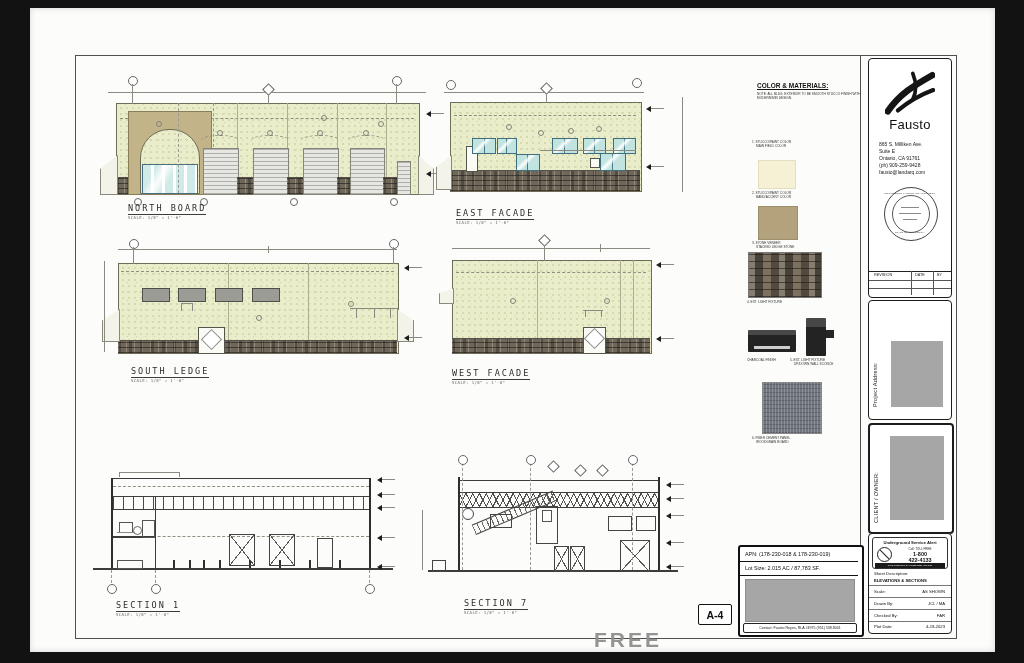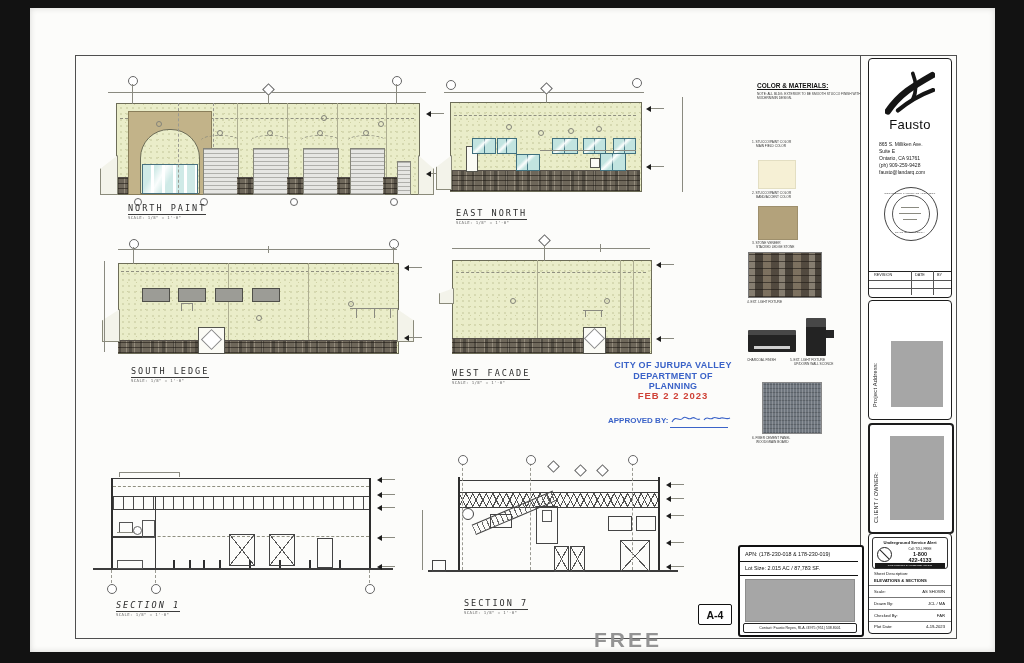--- a/index.html
+++ b/index.html
@@ -125,21 +125,21 @@
     <div class="a hl2" style="left:280px;top:-19px;width:1px;height:20px;"></div>
     <div class="a dia" style="left:148px;top:-18px;width:7px;height:7px;"></div>
     <div class="a hl2" style="left:152px;top:-9px;width:1px;height:10px;"></div>
     <div class="a bub" style="left:18px;top:95px;width:6px;height:6px;"></div>
     <div class="a bub" style="left:84px;top:95px;width:6px;height:6px;"></div>
     <div class="a bub" style="left:174px;top:95px;width:6px;height:6px;"></div>
     <div class="a bub" style="left:274px;top:95px;width:6px;height:6px;"></div>
     <div class="a mk" style="left:310px;top:6px;"></div>
     <div class="a mk" style="left:310px;top:66px;"></div>
   </div>
-  <div class="a lblt" style="left:128px;top:203px;">NORTH PAINT</div>
+  <div class="a lblt" style="left:128px;top:203px;">NORTH BOARD</div>
   <div class="a lbls" style="left:128px;top:215px;">SCALE: 1/8" = 1'-0"</div>
 
   <div class="a" style="left:450px;top:102px;width:190px;height:88px;">
     <div class="a stucco" style="left:0;top:0;width:190px;height:88px;"></div>
     <div class="a stoneb" style="left:0;top:68px;width:190px;height:20px;"></div>
     <div class="a dash-h" style="left:4px;top:13px;width:182px;"></div>
     <div class="a door" style="left:16px;top:44px;width:10px;height:24px;"></div>
     <div class="a win" style="left:22px;top:36px;width:22px;height:14px;"></div>
     <div class="a win" style="left:47px;top:36px;width:18px;height:14px;"></div>
     <div class="a win" style="left:102px;top:36px;width:24px;height:14px;"></div>
@@ -156,21 +156,21 @@
     <div class="a wingL" style="left:-14px;top:53px;width:14px;height:33px;"></div>
     <div class="a hl2" style="left:-6px;top:-10px;width:200px;height:1px;"></div>
     <div class="a bub" style="left:-4px;top:-22px;width:8px;height:8px;"></div>
     <div class="a bub" style="left:182px;top:-24px;width:8px;height:8px;"></div>
     <div class="a dia" style="left:92px;top:-18px;width:7px;height:7px;"></div>
     <div class="a hl2" style="left:96px;top:-9px;width:1px;height:10px;"></div>
     <div class="a hl2" style="left:232px;top:-5px;width:1px;height:95px;"></div>
     <div class="a mk" style="left:196px;top:2px;"></div>
     <div class="a mk" style="left:196px;top:60px;"></div>
   </div>
-  <div class="a lblt" style="left:456px;top:208px;">EAST NORTH</div>
+  <div class="a lblt" style="left:456px;top:208px;">EAST FACADE</div>
   <div class="a lbls" style="left:456px;top:220px;">SCALE: 1/8" = 1'-0"</div>
 
   <div class="a" style="left:118px;top:263px;width:279px;height:89px;">
     <div class="a stucco" style="left:0;top:0;width:279px;height:89px;"></div>
     <div class="a stoneb" style="left:0;top:77px;width:279px;height:12px;"></div>
     <div class="a dash-h" style="left:3px;top:8px;width:273px;"></div>
     <div class="a joint" style="left:110px;top:0;width:1px;height:77px;"></div>
     <div class="a joint" style="left:190px;top:0;width:1px;height:77px;"></div>
     <div class="a gwin" style="left:24px;top:25px;width:26px;height:12px;"></div>
     <div class="a gwin" style="left:60px;top:25px;width:26px;height:12px;"></div>
@@ -261,21 +261,21 @@
     <div class="a dash-v" style="left:258px;top:92px;height:13px;"></div>
     <div class="a bub" style="left:-4px;top:106px;width:8px;height:8px;"></div>
     <div class="a bub" style="left:40px;top:106px;width:8px;height:8px;"></div>
     <div class="a bub" style="left:254px;top:106px;width:8px;height:8px;"></div>
     <div class="a mk" style="left:266px;top:-3px;"></div>
     <div class="a mk" style="left:266px;top:12px;"></div>
     <div class="a mk" style="left:266px;top:25px;"></div>
     <div class="a mk" style="left:266px;top:55px;"></div>
     <div class="a mk" style="left:266px;top:84px;"></div>
   </div>
-  <div class="a lblt" style="left:116px;top:600px;font-style:italic;">SECTION 1</div>
+  <div class="a lblt" style="left:116px;top:600px;">SECTION 1</div>
   <div class="a lbls" style="left:116px;top:612px;">SCALE: 1/8" = 1'-0"</div>
 
   <div class="a" style="left:458px;top:480px;width:202px;height:90px;">
     <div class="a hl" style="left:0;top:0;width:202px;height:1px;"></div>
     <div class="a wall" style="left:0;top:-3px;width:2px;height:93px;"></div>
     <div class="a wall" style="left:200px;top:-3px;width:2px;height:93px;"></div>
     <div class="a hl" style="left:-30px;top:90px;width:250px;height:2px;"></div>
     <div class="a zigzag" style="left:2px;top:12px;width:198px;height:14px;"></div>
     <div class="a" style="left:18px;top:44px;width:88px;height:9px;transform:rotate(-23deg);transform-origin:left bottom;border-top:1px solid #444;border-bottom:1px solid #444;background:repeating-linear-gradient(90deg,#666 0 1px,transparent 1px 5px);"></div>
     <div class="a" style="left:78px;top:26px;width:20px;height:36px;border:1px solid #444;"></div>
@@ -336,30 +336,20 @@
     <div class="a" style="left:74px;top:248px;width:8px;height:8px;background:#262626;"></div>
     <div class="a mt" style="left:-5px;top:276px;">CHARCOAL FINISH</div>
     <div class="a mt" style="left:38px;top:276px;">5. EXT. LIGHT FIXTURE</div>
     <div class="a mt" style="left:42px;top:280px;">UP/DOWN WALL SCONCE</div>
 
     <div class="a slatetex" style="left:10px;top:300px;width:58px;height:50px;"></div>
     <div class="a mt" style="left:0;top:354px;">6. FIBER CEMENT PANEL</div>
     <div class="a mt" style="left:4px;top:358px;">WOODGRAIN BOARD</div>
   </div>
 
-  <div class="a" style="left:608px;top:360px;width:130px;height:75px;text-align:center;">
-    <div class="a stamp-blue" style="left:0;top:0;width:130px;font-size:9px;letter-spacing:.3px;">CITY OF JURUPA VALLEY</div>
-    <div class="a stamp-blue" style="left:0;top:11px;width:130px;font-size:9px;letter-spacing:.2px;">DEPARTMENT OF PLANNING</div>
-    <div class="a stamp-red" style="left:0;top:30px;width:130px;font-size:9.5px;letter-spacing:1px;">FEB 2 2 2023</div>
-    <div class="a stamp-blue" style="left:0;top:56px;font-size:8px;white-space:nowrap;">APPROVED BY:</div>
-    <svg class="a" style="left:62px;top:52px;" width="62" height="14" viewBox="0 0 62 14">
-      <path d="M2 10 C6 2 9 11 13 6 C16 3 18 9 22 6 C25 4 26 9 30 7 M34 8 C37 3 40 9 43 6 C46 4 48 8 51 6 C54 5 56 8 60 6" stroke="#3b63c8" fill="none" stroke-width="1.1"></path>
-    </svg>
-    <div class="a" style="left:62px;top:67px;width:58px;height:1px;background:#3b63c8;"></div>
-  </div>
 
   <div class="a" style="left:738px;top:545px;width:122px;height:88px;border:2px solid #111;border-radius:3px;background:#fff;">
     <div class="a" style="left:5px;top:4px;font:400 5.4px 'Liberation Sans',sans-serif;color:#111;white-space:nowrap;">APN: (178-230-018 &amp; 178-230-019)</div>
     <div class="a" style="left:0;top:14px;width:118px;height:1px;background:#111;"></div>
     <div class="a" style="left:5px;top:18px;font:400 5.4px 'Liberation Sans',sans-serif;color:#111;white-space:nowrap;">Lot Size: 2.015 AC / 87,783 SF.</div>
     <div class="a" style="left:0;top:28px;width:118px;height:1px;background:#111;"></div>
     <div class="a gray" style="left:5px;top:32px;width:108px;height:41px;border:1px solid #8d8d8d;"></div>
     <div class="a" style="left:3px;top:76px;width:112px;height:8px;border:1px solid #222;border-radius:2px;">
       <div style="font:400 3.6px 'Liberation Sans',sans-serif;color:#222;text-align:center;line-height:8px;white-space:nowrap;">Contact: Fausto Reyes, RLA #4975 (951) 538.8001</div>
     </div>

